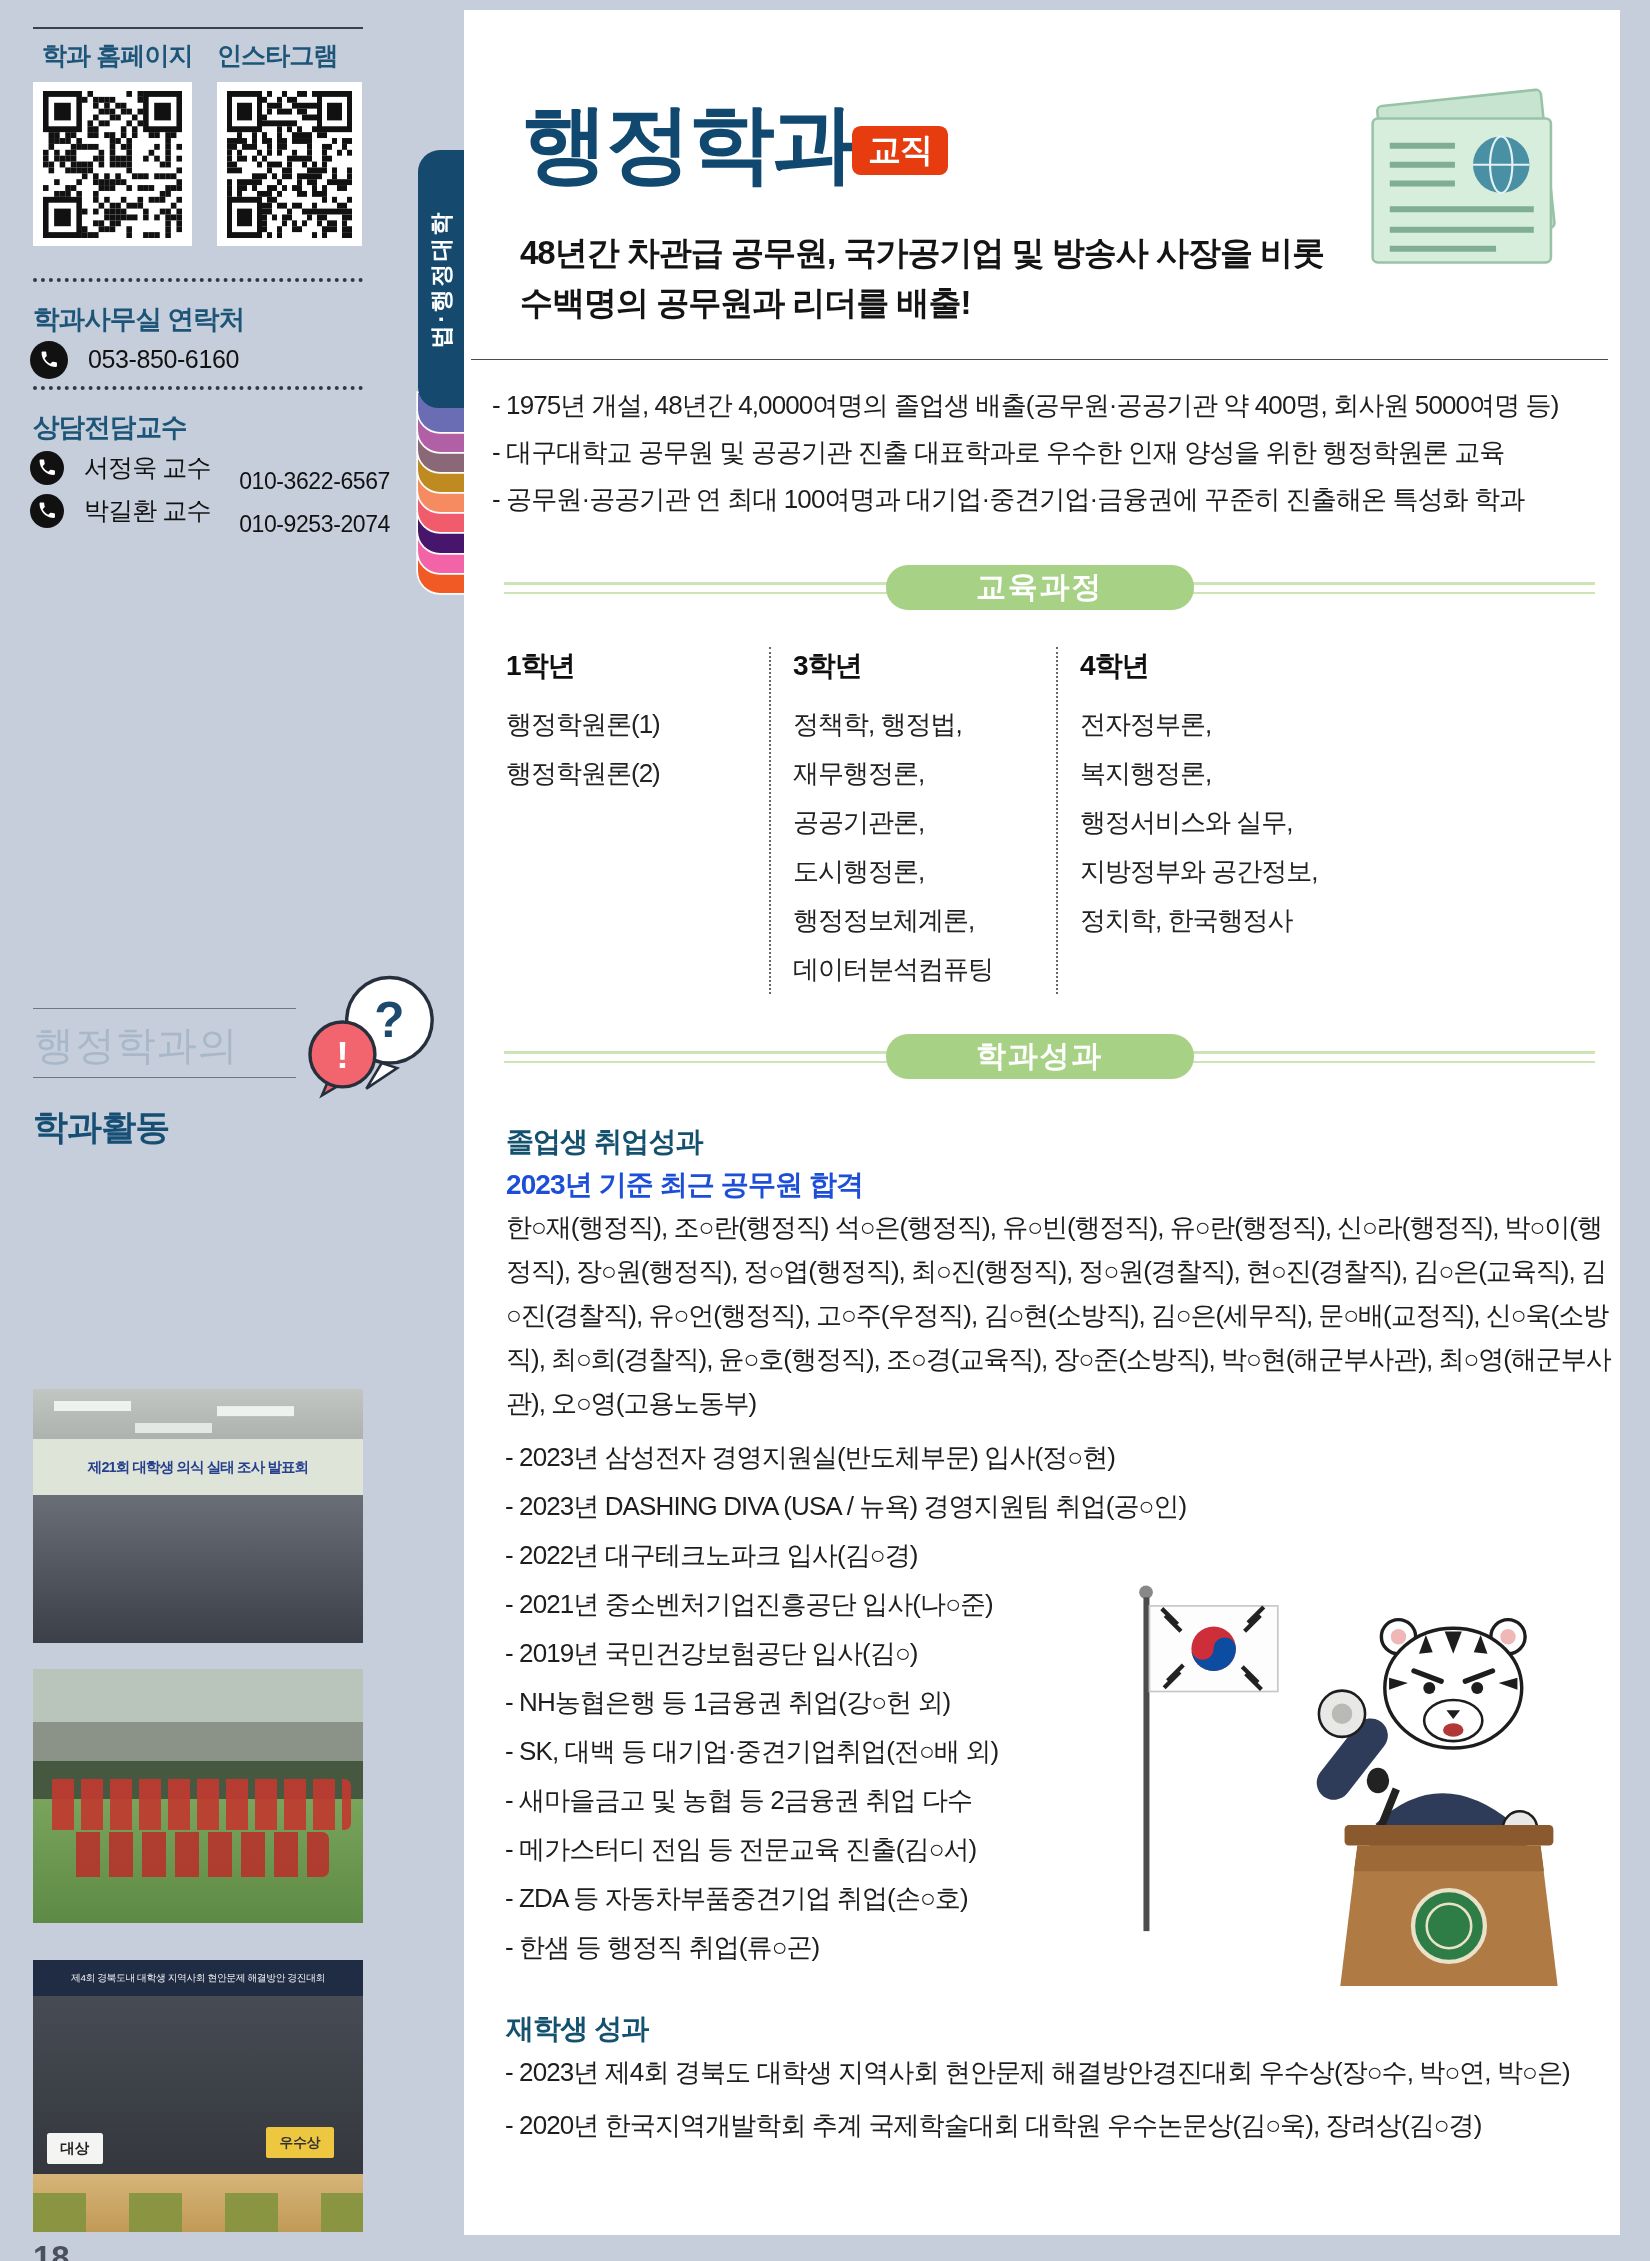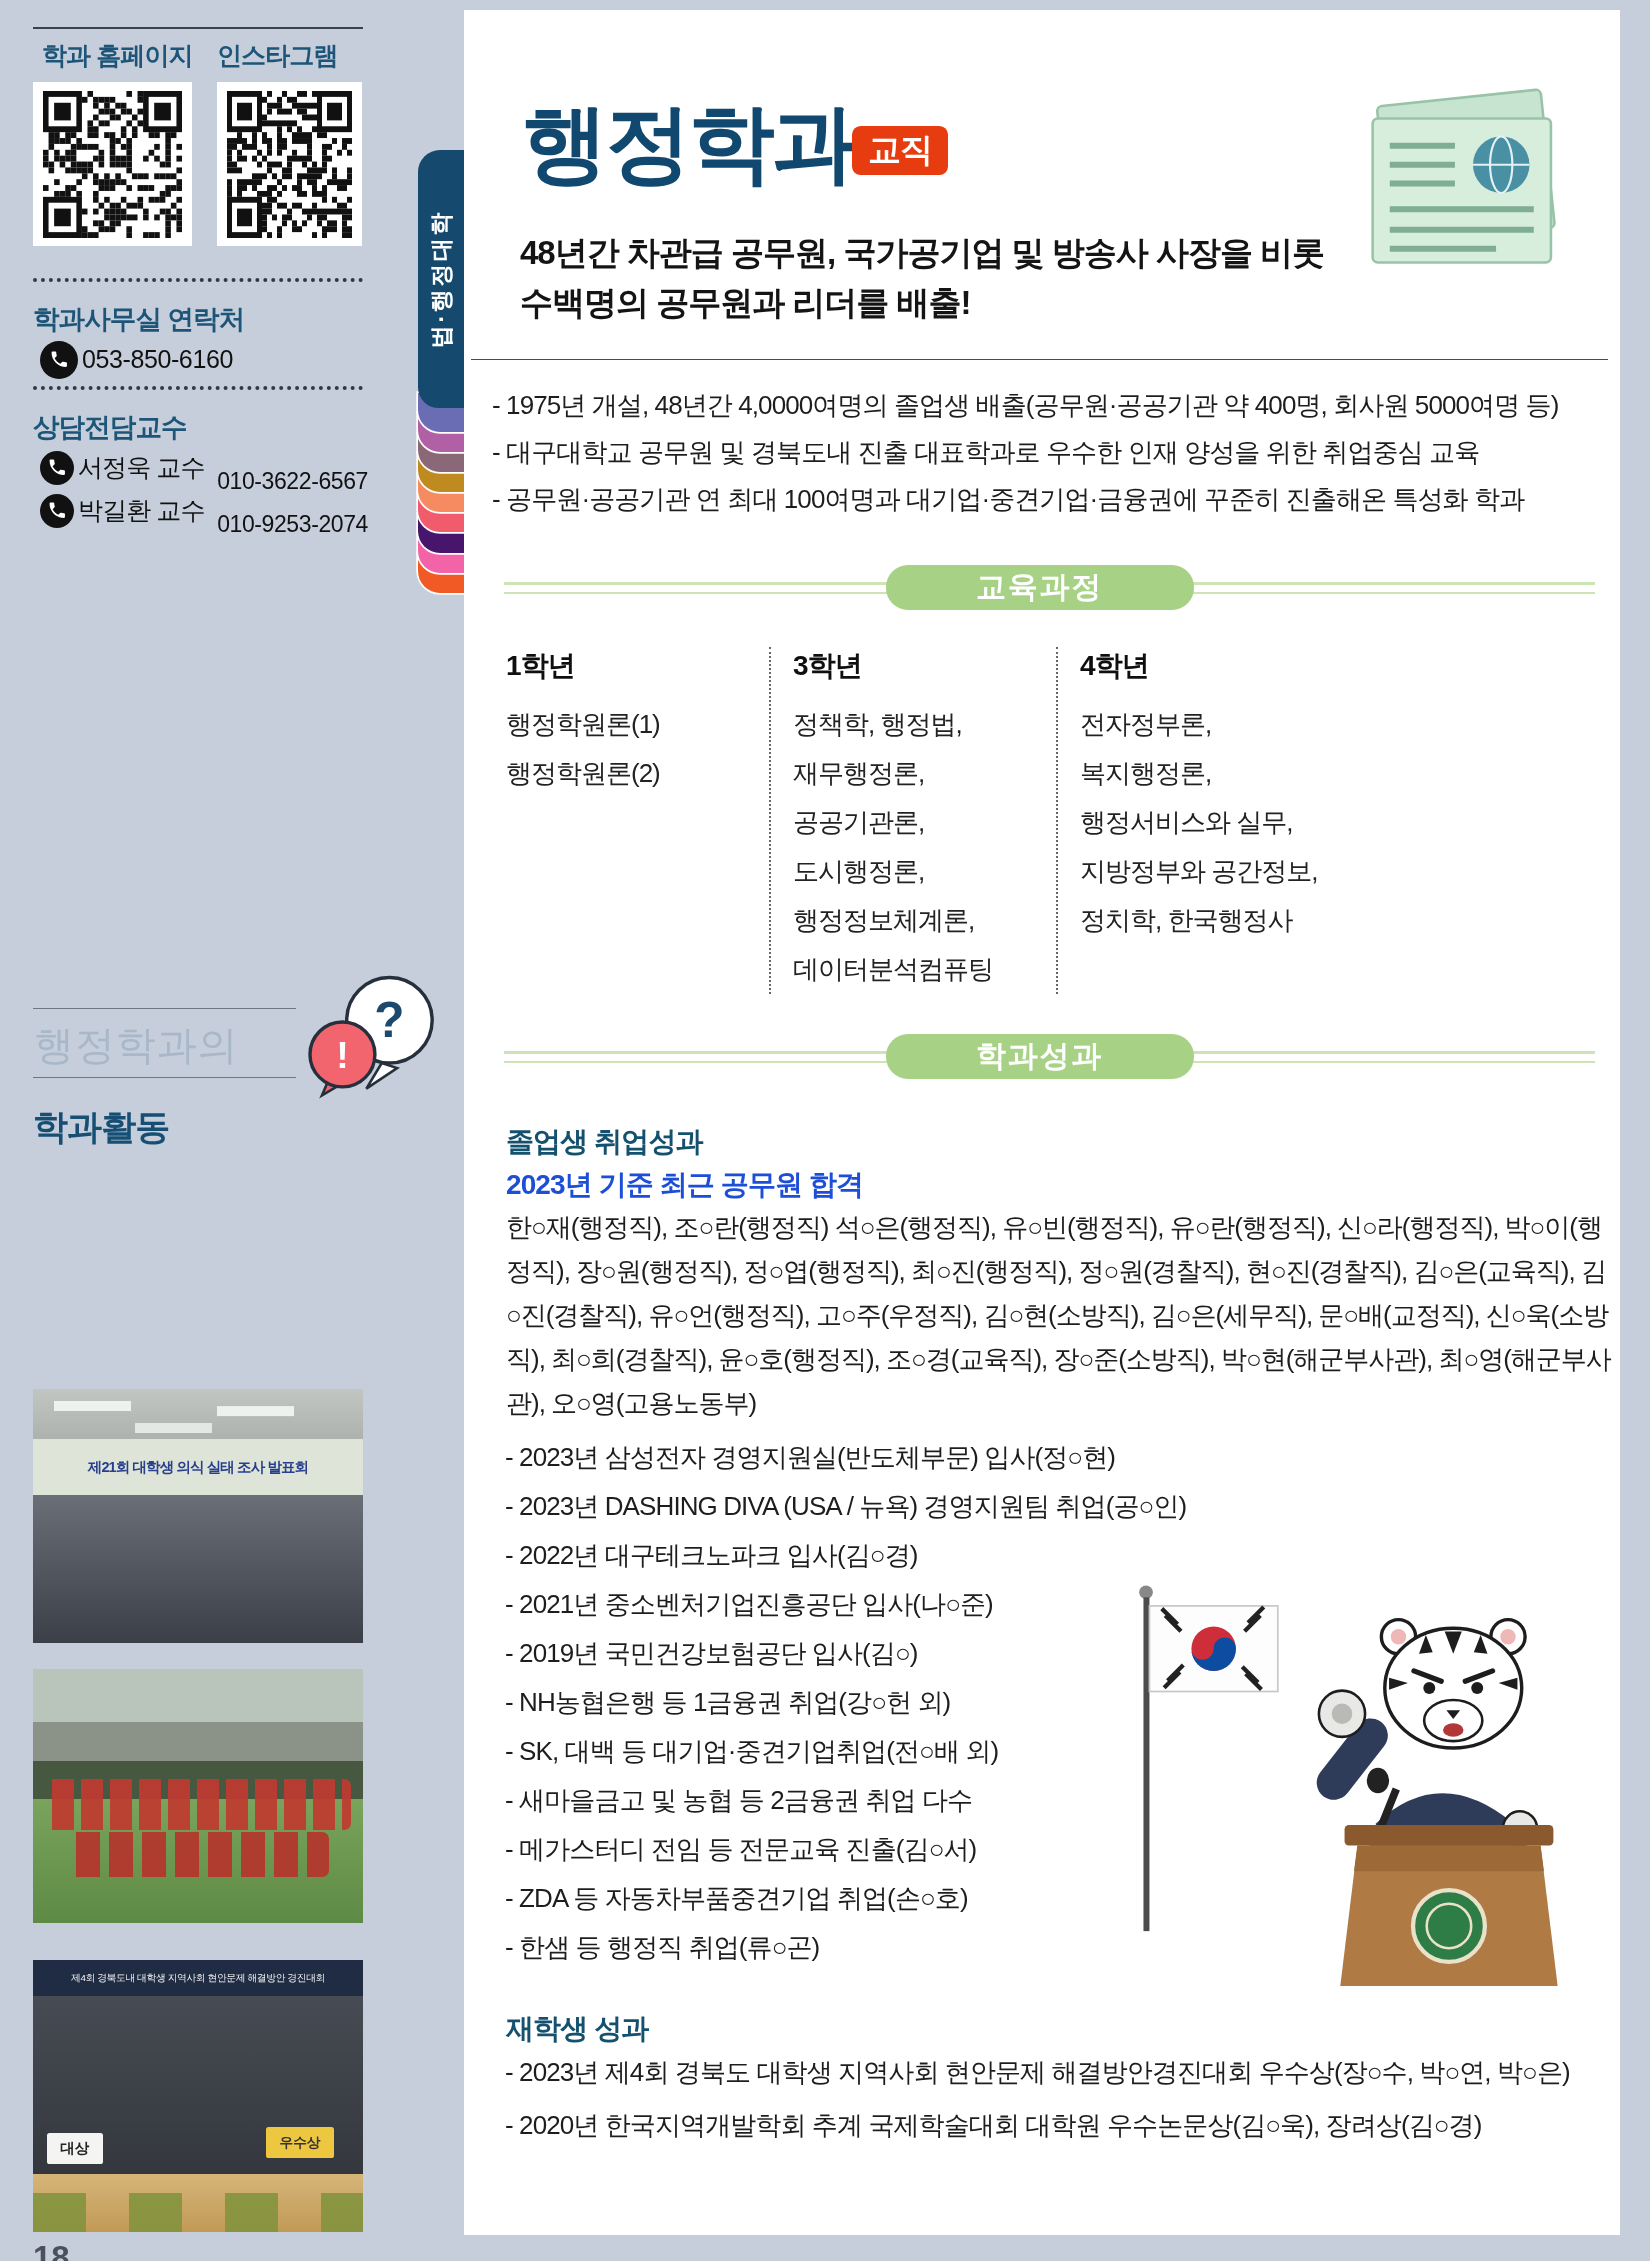--- a/index.html
+++ b/index.html
@@ -27,21 +27,21 @@
     position:absolute; left:0; width:62px; height:39px;
     border-radius:0 0 0 22px; box-shadow:0 0 0 1.7px #ffffff;
   }
   
   .side-rule{left:33px; top:26.5px; width:330px; border-top:2.1px solid #35424f;}
   .qr-label{top:39px; font-size:25px; font-weight:bold; color:#1d5578; letter-spacing:-0.9px;}
   .qr-box{top:82px; width:159px; height:164px; background:#fff; padding:0; }
   .qr-box svg{position:absolute; left:10.3px; top:8.6px; width:139px; height:147px;}
   .dotline{left:33px; width:330px; border-top:4.3px dotted #2e3a46;}
   .side-heading{left:33px; font-size:26.5px; font-weight:bold; color:#1d5578; letter-spacing:-0.9px;}
-  .phone-row{left:40px; height:41px; display:flex; align-items:center; gap:4px;}
+  .phone-row{left:30px; height:41px; display:flex; align-items:center; gap:20px;}
   .phone-circle{width:38px; height:38px; border-radius:50%; background:#111; flex:0 0 auto; display:flex; align-items:center; justify-content:center;}
   .phone-circle svg{width:20.5px; height:20.5px;}
   .phone-text{font-size:25px; color:#111; letter-spacing:-0.4px;}
   .advisor-name{font-size:25px; color:#111; letter-spacing:-0.9px;}
   .advisor-phone{font-size:23px; color:#111; margin-left:8.6px; letter-spacing:-0.4px;margin-top:28px;}
   .lead-rule{left:33px; width:263px; border-top:1.7px solid #6b7787;}
   .lead-text{left:34px; top:1018px; font-size:40px; color:#a9b8c9; letter-spacing:0.9px;}
   .activity-heading{left:33px; top:1104px; font-size:35px; font-weight:bold; color:#174f74; letter-spacing:-0.9px;}
   #activity-list{left:33px; top:1162px; width:402px;}
   .activity-item{font-size:26px; line-height:41px; color:#2b2b2b; letter-spacing:-0.7px; white-space:nowrap;}
@@ -706,21 +706,21 @@
   </svg>
 
   <div class="abs tagline">
     <div>48년간 차관급 공무원, 국가공기업 및 방송사 사장을 비롯</div>
     <div>수백명의 공무원과 리더를 배출!</div>
   </div>
 
   <div class="abs top-divider"></div>
   <div class="abs" id="intro-list">
       <div class="intro-line">- 1975년 개설, 48년간 4,0000여명의 졸업생 배출(공무원·공공기관 약 400명, 회사원 5000여명 등)</div>
-      <div class="intro-line">-  대구대학교 공무원 및 경북도내 진출 대표학과로 우수한 인재 양성을 위한 취업중심 교육</div>
+      <div class="intro-line">-  대구대학교 공무원 및 공공기관 진출 대표학과로 우수한 인재 양성을 위한 행정학원론 교육</div>
       <div class="intro-line">- 공무원·공공기관 연 최대 100여명과 대기업·중견기업·금융권에 꾸준히 진출해온 특성화 학과</div>
     </div>
 
   <div class="abs section-header" id="curriculum-header">
     <div class="line1"></div>
     <div class="line2"></div>
     <div class="pill">교육과정</div>
   </div>
   <div class="abs" id="curriculum-columns">
       <div class="curr-col">

